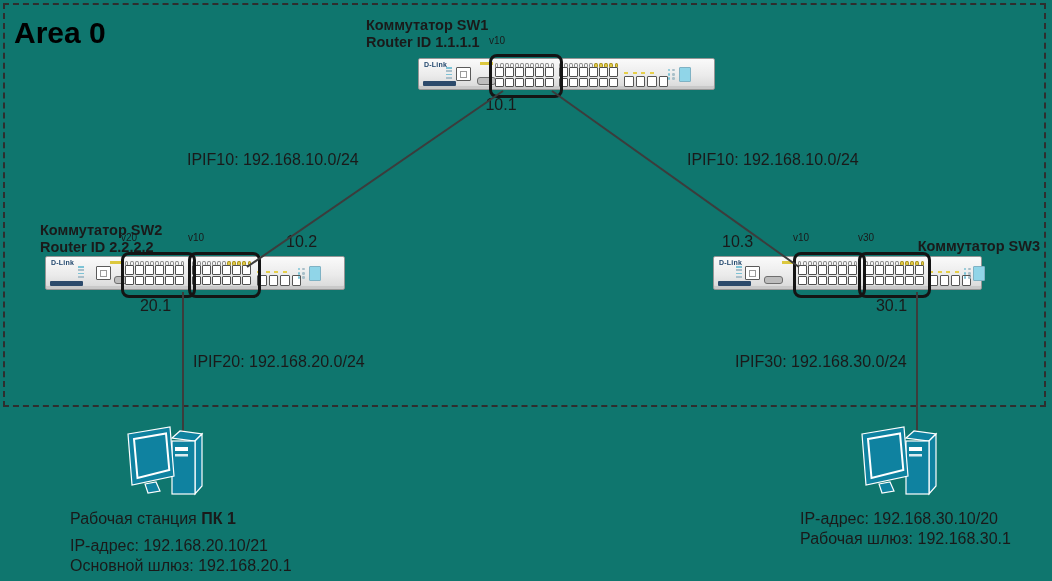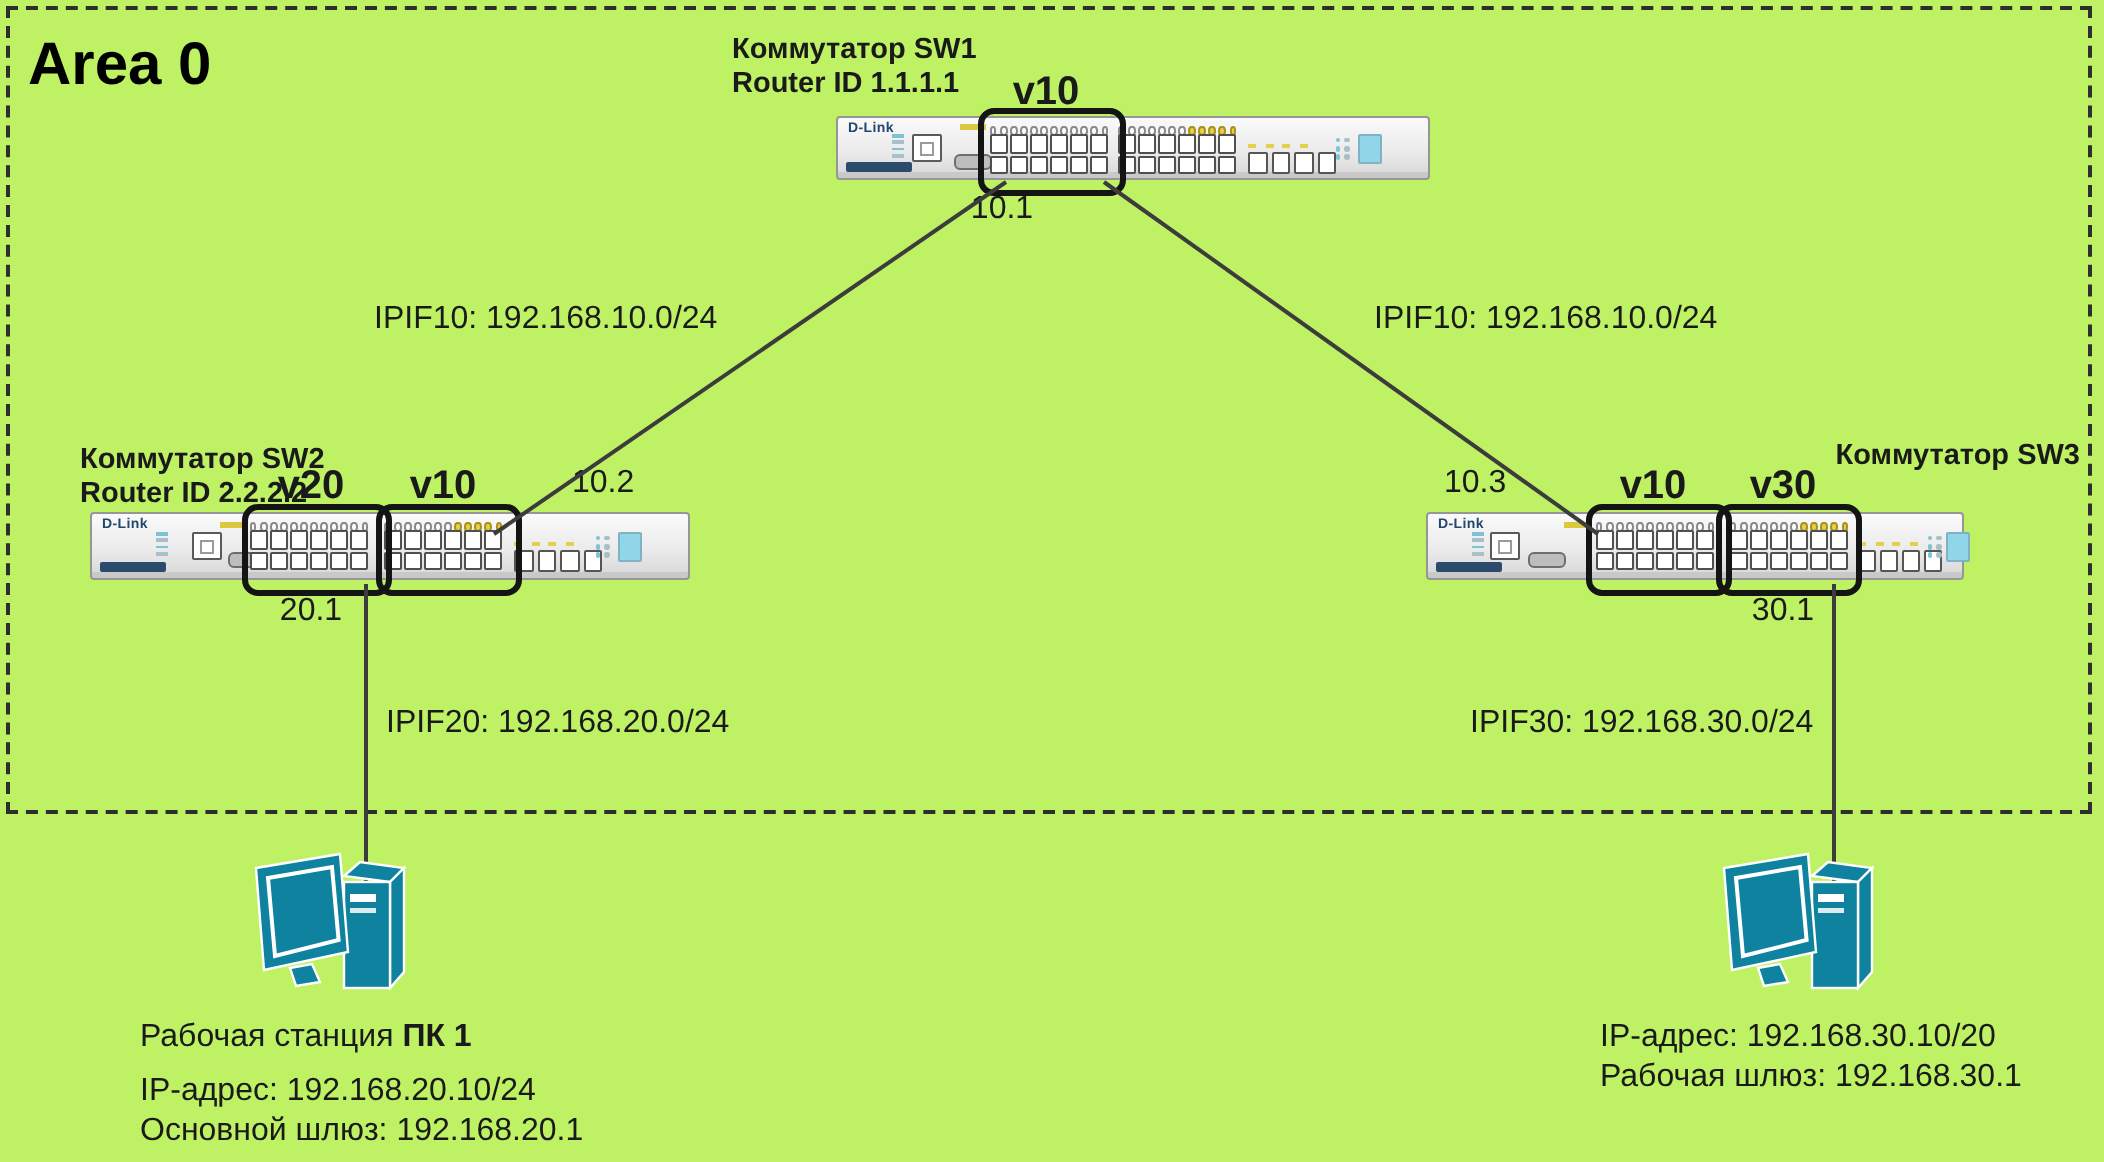--- a/index.html
+++ b/index.html
@@ -1,26 +1,26 @@
 <!DOCTYPE html>
 <html><head>
 <meta charset="utf-8">
 <style>
   html,body{margin:0;padding:0;background:#fff}
-  .canvas{position:relative;width:1052px;height:581px;background:#bef264;overflow:hidden;
+  .canvas{position:relative;width:1052px;height:581px;background:#0f766e;overflow:hidden;
           font-family:"Liberation Sans",sans-serif;color:#1a1a1a}
   .area-box{position:absolute;left:3px;top:3px;width:1039px;height:400px;border:2px dashed #2e2e2e}
   .area-title{position:absolute;left:14px;top:16px;font-size:30px;font-weight:bold;color:#000}
 
   
   .lbl{position:absolute;font-size:16px;white-space:nowrap}
   .lbl b{font-weight:normal}
   .sw-title{position:absolute;font-size:14.5px;font-weight:600;line-height:17px;white-space:nowrap}
   .sw-title.right{text-align:right}
-  .vlabel{position:absolute;font-size:20px;font-weight:bold;text-align:center;white-space:nowrap}
+  .vlabel{position:absolute;font-size:10px;font-weight:normal;text-align:left;white-space:nowrap}
   .plabel{position:absolute;font-size:16px;text-align:center;white-space:nowrap}
 
   
   .chassis{position:absolute;background:linear-gradient(180deg,#fafafa,#ebebeb 55%,#d7d7d7);
            border:1px solid #969696;border-radius:2px;box-shadow:inset 0 -3px 0 #c9c9c9}
   .chassis *{position:absolute}
   .brand{left:5px;top:2px;font-size:7px;line-height:7px;font-weight:bold;color:#23486e;letter-spacing:.2px}
   .modelbar{left:4px;bottom:3px;width:33px;height:5px;background:#2c4a6b;border-radius:1px}
   .ledcol{display:flex;flex-direction:column;gap:1.8px;position:absolute}
   .ledcol i{position:static;display:block;width:6px;height:1.6px;background:#a9bfca}
@@ -265,21 +265,21 @@
       </div>
     <div class="screen" style="left:263px;top:9px"></div>
   </div>
   <div class="vlanbox" style="left:121px;top:252px;width:69px;height:40px"></div>
   <div class="vlanbox" style="left:188px;top:252px;width:67px;height:40px"></div>
   <div class="vlabel" style="left:121px;top:232px;width:69px">v20</div>
   <div class="vlabel" style="left:188px;top:232px;width:67px">v10</div>
   <div class="plabel" style="left:286px;top:233px">10.2</div>
   <div class="plabel" style="left:121px;top:297px;width:69px">20.1</div>
 
-  <div class="sw-title right" style="left:845px;top:220px;width:195px">
+  <div class="sw-title right" style="left:845px;top:238px;width:195px">
     <div>Коммутатор SW3</div>
   </div>
   <div class="chassis sw3c" style="left:713px;top:256px;width:267px;height:32px">
     <div class="brand">D-Link</div>
     <div class="modelbar"></div>
     <div class="ledcol" style="left:22px;top:9px">
         <i></i>
         <i></i>
         <i></i>
         <i></i>
@@ -414,21 +414,21 @@
     <rect x="46" y="17" width="23" height="53" fill="currentColor" stroke="#fff" stroke-width="1.2"></rect>
     <rect x="49" y="23" width="13" height="4" fill="#fff"></rect>
     <rect x="49" y="30" width="13" height="2.5" fill="#fff" opacity=".85"></rect>
     <polygon points="2,10 44,3 48,52 6,61" fill="currentColor" stroke="#fff" stroke-width="1.2"></polygon>
     <polygon points="8,15 40,9.5 43.3,46 11.5,54" fill="none" stroke="#fff" stroke-width="2"></polygon>
     <polygon points="19,60 30,58 34,67 22,69" fill="currentColor" stroke="#fff" stroke-width="1.2"></polygon>
   </svg>
 
   <div class="pc-text" style="left:70px;top:509px">
     <div class="t"><span>Рабочая станция </span><b>ПК 1</b></div>
-    <div>IP-адрес: 192.168.20.10/24</div>
+    <div>IP-адрес: 192.168.20.10/21</div>
     <div>Основной шлюз: 192.168.20.1</div>
   </div>
   <div class="pc-text" style="left:800px;top:509px">
     <div>IP-адрес: 192.168.30.10/20</div>
     <div>Рабочая шлюз: 192.168.30.1</div>
   </div>
 
 </div>
 
 </body></html>

